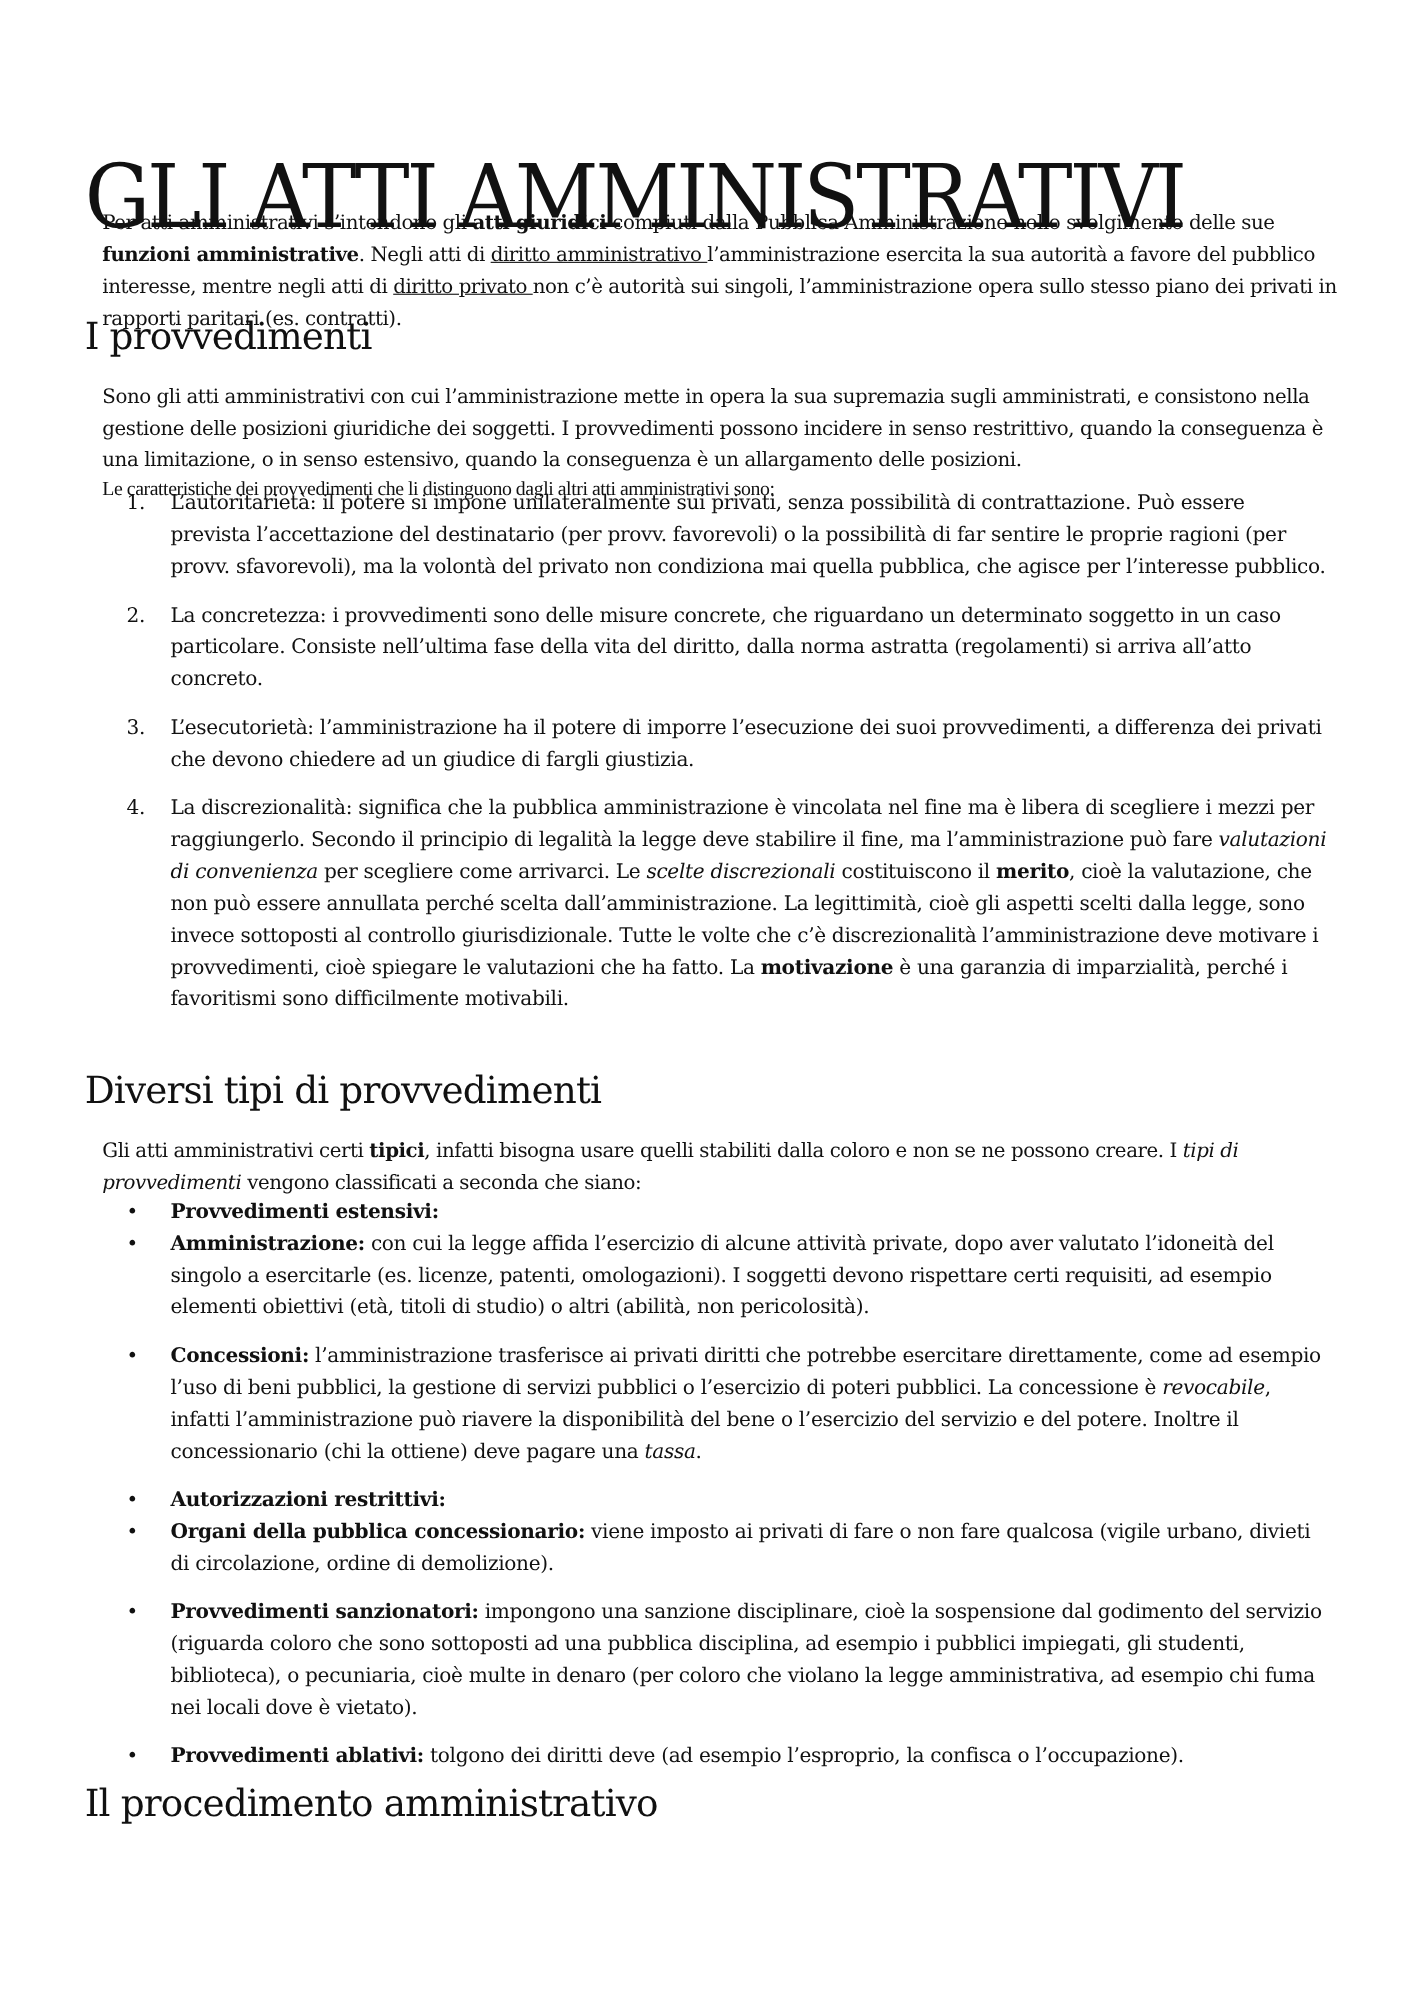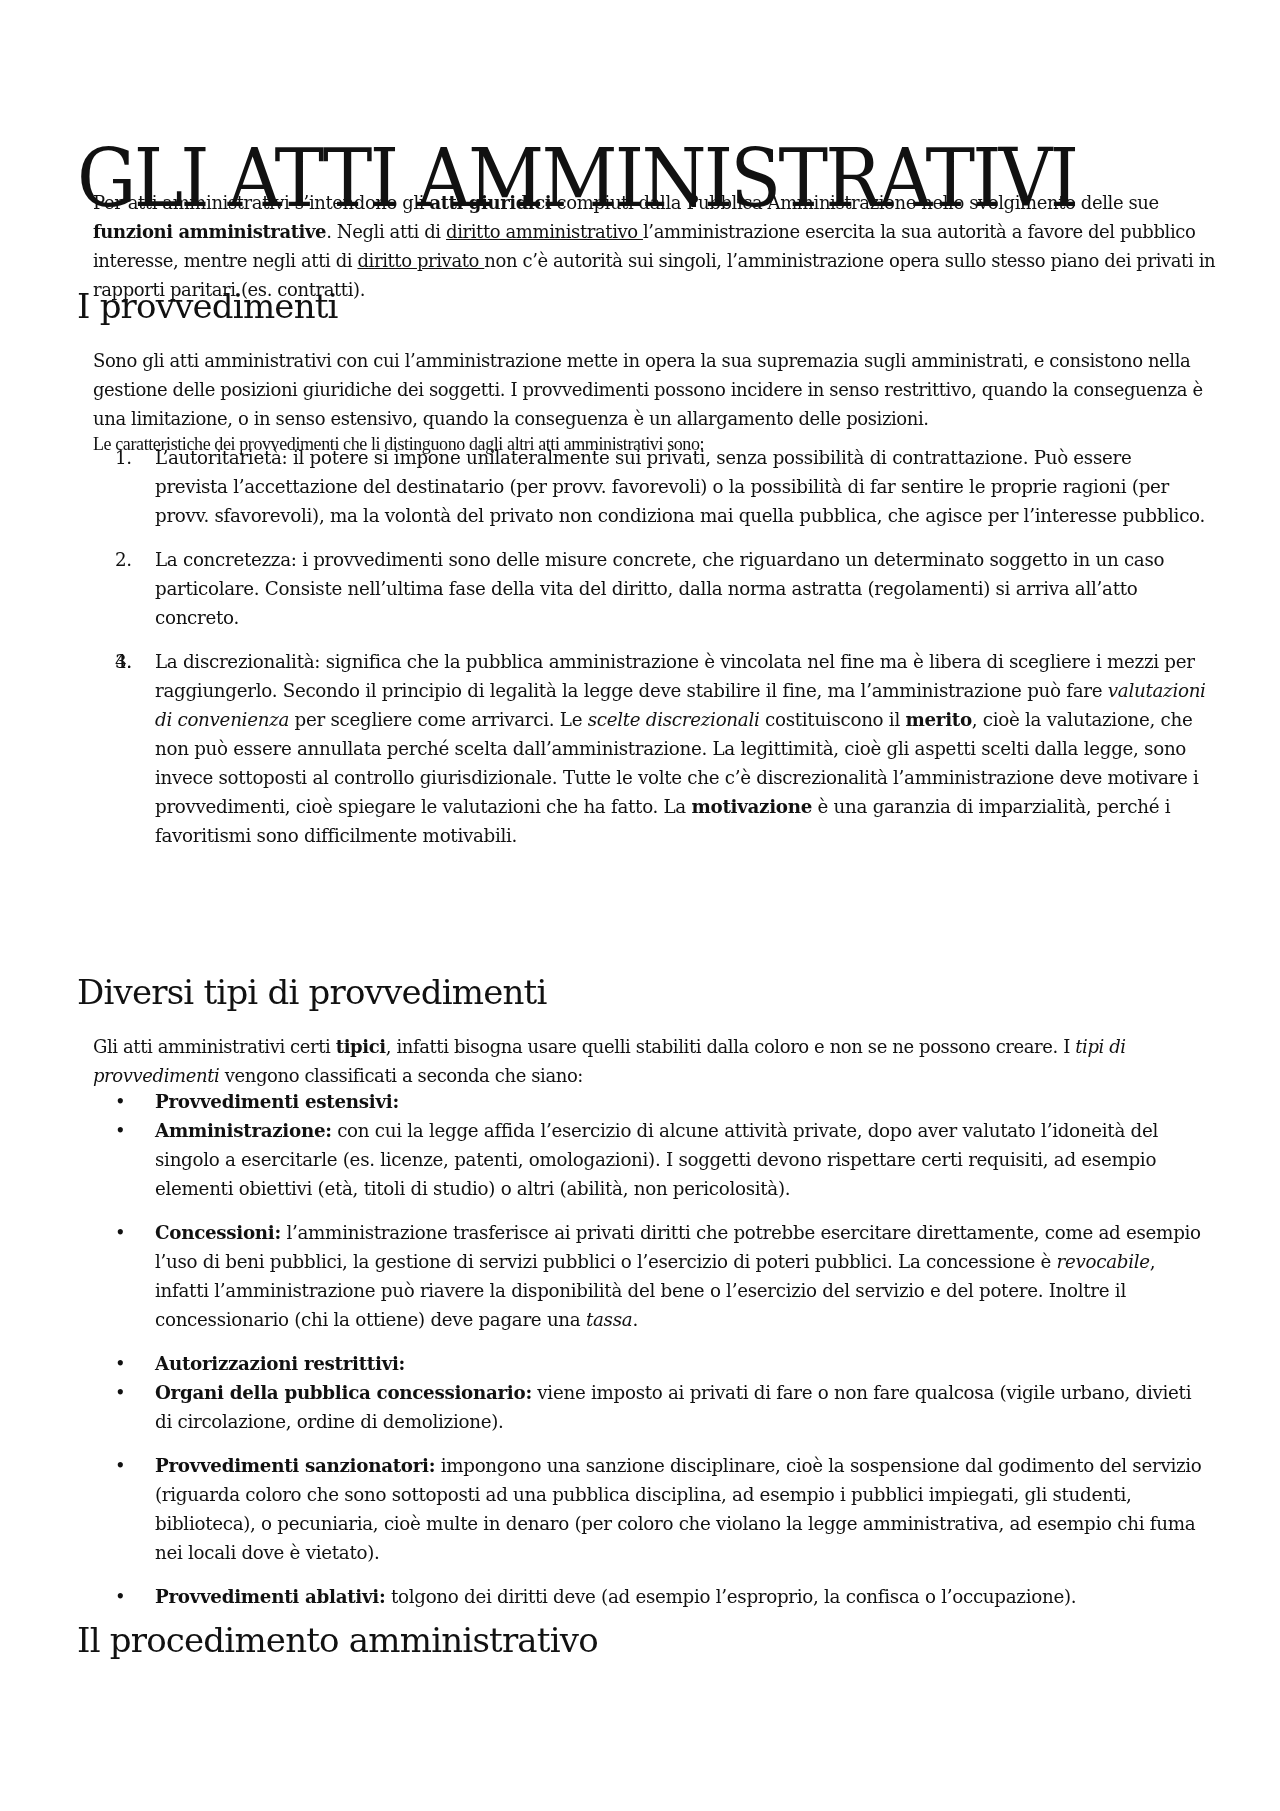--- a/index.html
+++ b/index.html
@@ -30,21 +30,21 @@
   <p class="p block" style="top:172px;"><span>Per atti amministrativi s’intendono gli </span><b>atti giuridici</b><span> compiuti dalla Pubblica Amministrazione nello svolgimento delle sue </span><b>funzioni amministrative</b><span>. Negli atti di </span><span class="u">diritto amministrativo </span><span>l’amministrazione esercita la sua autorità a favore del pubblico interesse, mentre negli atti di </span><span class="u">diritto privato </span><span>non c’è autorità sui singoli, l’amministrazione opera sullo stesso piano dei privati in rapporti paritari (es.  contratti).</span></p>
 
   <h2 class="h2 block" style="top:286px;">I provvedimenti</h2>
 
   <p class="p block" style="top:330px;">Sono gli atti amministrativi con cui l’amministrazione mette in opera la sua supremazia sugli amministrati, e consistono nella gestione delle posizioni giuridiche dei soggetti. I provvedimenti possono incidere in senso restrittivo, quando la conseguenza è una limitazione, o in senso estensivo, quando la conseguenza è un allargamento delle posizioni.</p>
   <p class="p block" style="top:414px;font-family:Liberation Serif, serif;">Le caratteristiche dei provvedimenti che li distinguono dagli altri atti amministrativi sono:</p>
 
   <ol class="num block" style="top:443px; left:0;">
     <li><span class="n">1.</span><span>L’autoritarietà: il potere si impone unilateralmente sui privati, senza possibilità di contrattazione. Può essere prevista l’accettazione del destinatario (per provv. favorevoli) o la possibilità di far sentire le proprie ragioni (per provv. sfavorevoli), ma la volontà del privato non condiziona mai quella pubblica, che agisce per l’interesse pubblico.</span></li>
     <li><span class="n">2.</span><span>La concretezza: i provvedimenti sono delle misure concrete, che riguardano un determinato soggetto in un caso particolare. Consiste nell’ultima fase della vita del diritto, dalla norma astratta (regolamenti) si arriva all’atto concreto.</span></li>
-    <li><span class="n">3.</span></li>
+    <li><span class="n">3.</span><span>L’esecutorietà: l’amministrazione ha il potere di imporre l’esecuzione dei suoi provvedimenti, a differenza dei privati che devono chiedere ad un giudice di fargli giustizia.</span></li>
     <li><span class="n">4.</span><span>La discrezionalità:  significa che la pubblica amministrazione è vincolata nel fine ma è libera di scegliere i mezzi per raggiungerlo.  Secondo il principio di legalità la legge deve stabilire il fine, ma l’amministrazione può fare </span><i>valutazioni di convenienza</i><span> per scegliere come arrivarci. Le </span><i>scelte discrezionali</i><span> costituiscono il </span><b>merito</b><span>, cioè la valutazione, che non può essere annullata perché scelta dall’amministrazione. La legittimità, cioè gli aspetti scelti dalla legge, sono invece sottoposti al controllo giurisdizionale. Tutte le volte che c’è discrezionalità l’amministrazione deve motivare i provvedimenti, cioè spiegare le valutazioni che ha fatto. La </span><b>motivazione</b><span> è una garanzia di imparzialità, perché i favoritismi sono difficilmente motivabili.</span></li>
   </ol>
 
   <h2 class="h2 block" style="top:972px;">Diversi tipi di provvedimenti</h2>
 
   <p class="p block" style="top:1016px;"><span>Gli atti amministrativi certi </span><b>tipici</b><span>, infatti bisogna usare quelli stabiliti dalla coloro e non se ne possono creare. I </span><i>tipi di provvedimenti</i><span> vengono classificati a seconda che siano:</span></p>
 
   <ul class="bul block" style="top:1087px;">
     <li><span class="b">•</span><b>Provvedimenti estensivi:</b></li>
     <li class="gap"><span class="b">•</span><b>Amministrazione:</b><span> con cui la legge affida l’esercizio di alcune attività private, dopo aver valutato l’idoneità del singolo a esercitarle (es. licenze, patenti, omologazioni). I soggetti devono rispettare certi requisiti, ad esempio elementi obiettivi (età, titoli di studio) o altri (abilità,  non pericolosità).</span></li>

